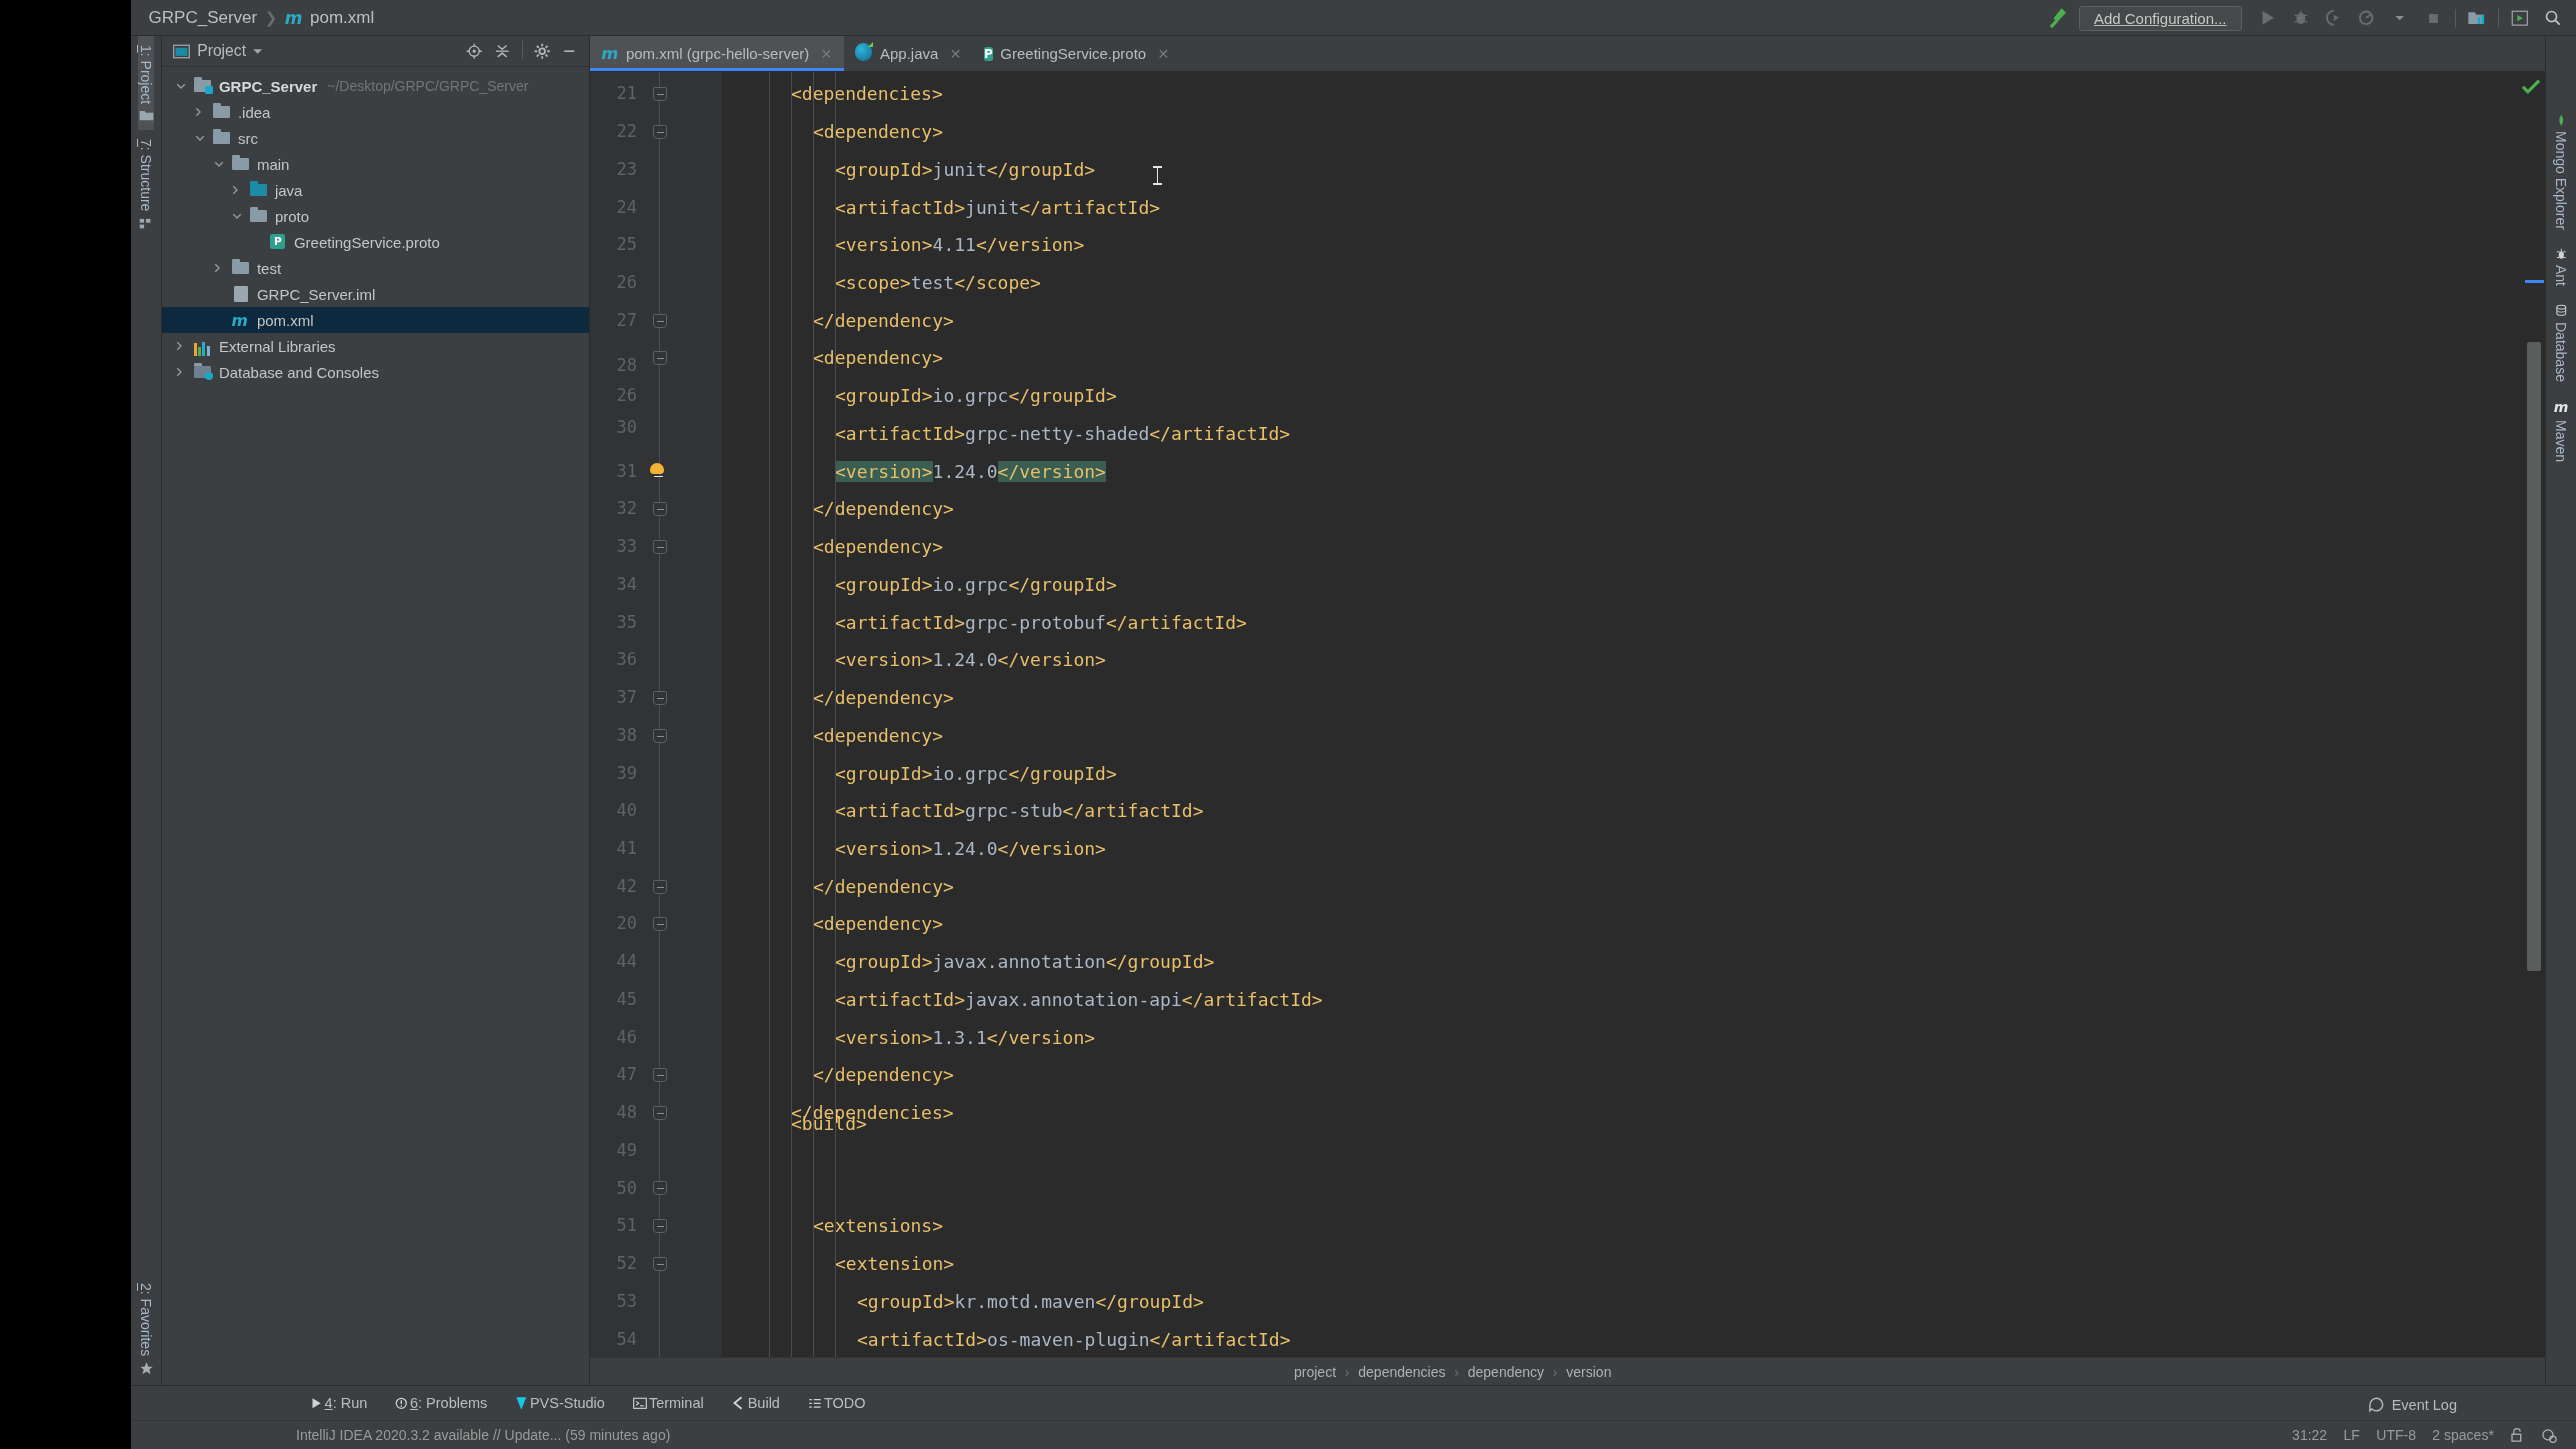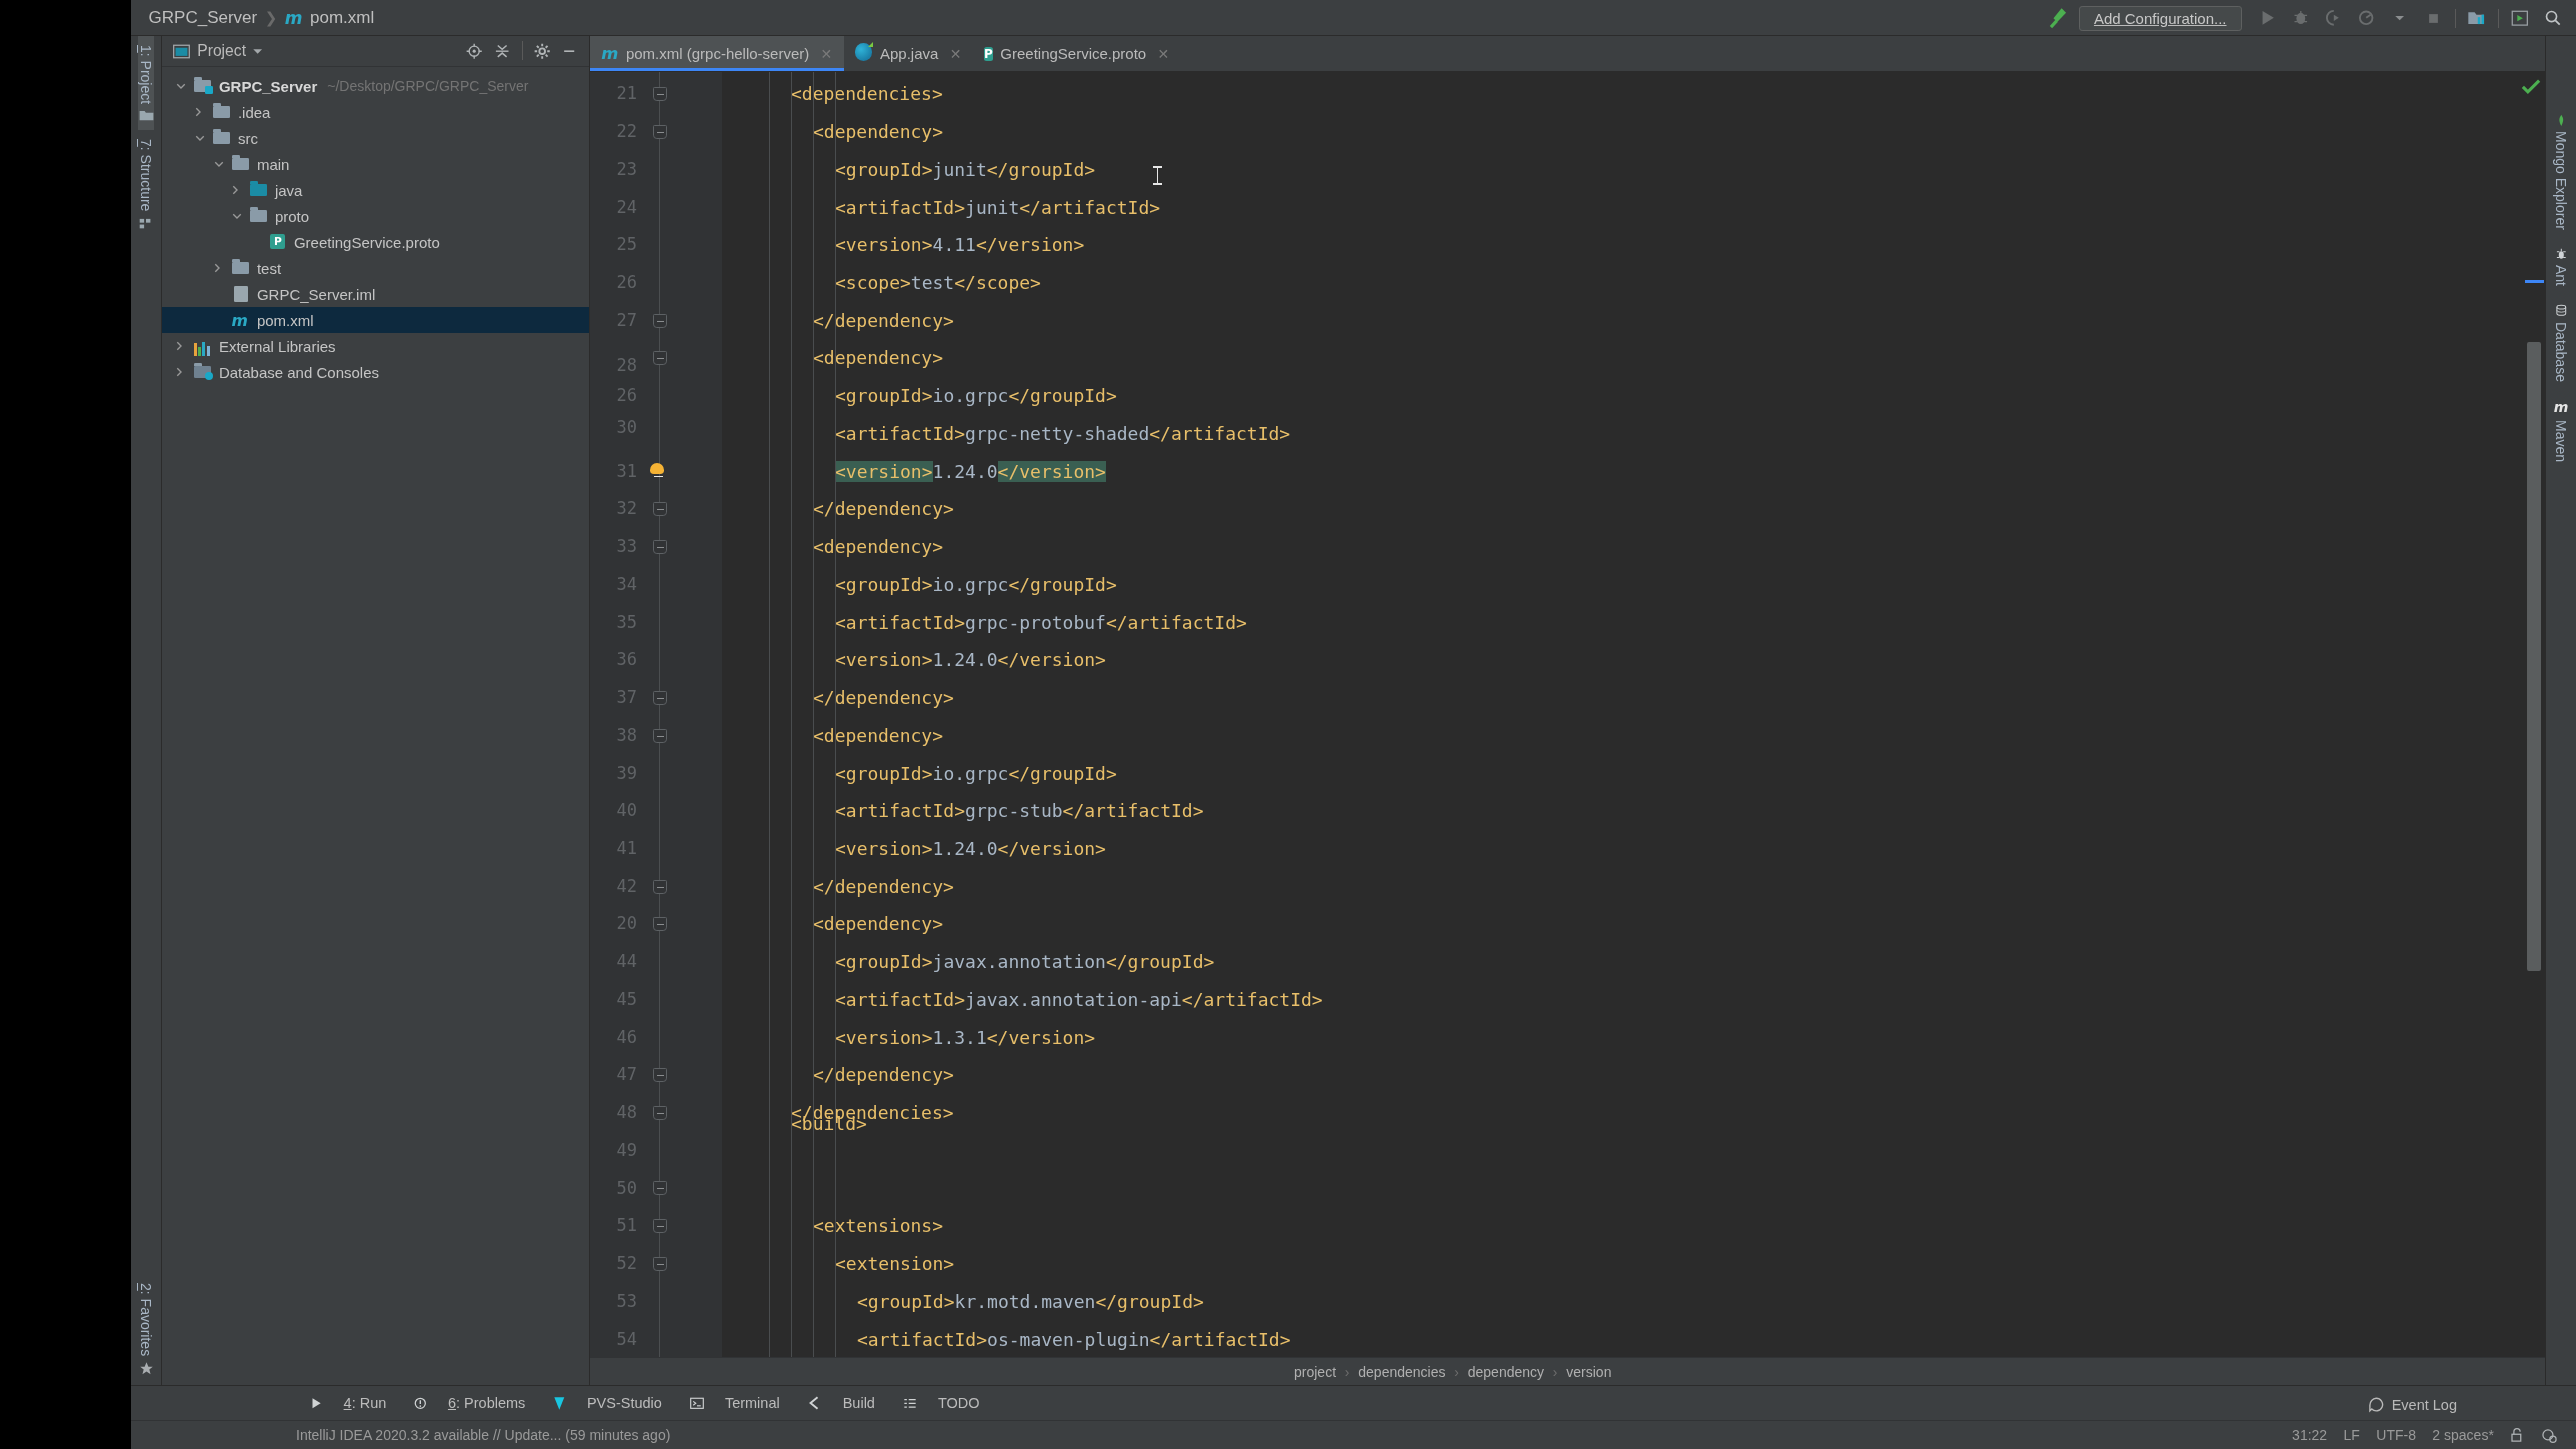--- a/index.html
+++ b/index.html
@@ -117,21 +117,21 @@
   .breadcrumbs{ height:28px; background:#3c3f41; display:flex; align-items:center; gap:8.8px;
                 padding-left:704px; font-size:14px; color:#b0b0b0; flex:0 0 28px;
                 border-top:0.6px solid #313335;}
   .bsep{ color:#6d6d6d;}
   
   .railR{ width:31px; background:#3c3f41; border-left:0.6px solid #2b2b2b;
           display:flex; flex-direction:column; align-items:center; flex:0 0 31px; padding-top:69px;}
   
   .toolwin{ height:35px; background:#3c3f41; display:flex; align-items:center; gap:0;
             border-top:0.6px solid #2b2b2b; flex:0 0 35px; padding-left:165px;}
-  .twbtn{ display:flex; align-items:center; gap:21px; padding:0 14px; font-size:14.5px; color:#bcbcbc;
+  .twbtn{ display:flex; align-items:center; gap:2px; padding:0 14px; font-size:14.5px; color:#bcbcbc;
           height:35px;}
   .statusbar{ height:29px; background:#3c3f41; display:flex; align-items:center; font-size:14px;
               color:#9a9a9a; flex:0 0 29px; padding-left:165px; border-top:0.6px solid #313335;}
   .sb-right{ margin-left:auto; display:flex; align-items:center; gap:16.4px; padding-right:19px;}
   .u{ text-decoration:underline;}
   svg{ display:block;}
 </style>
 </head>
 <body>
 

